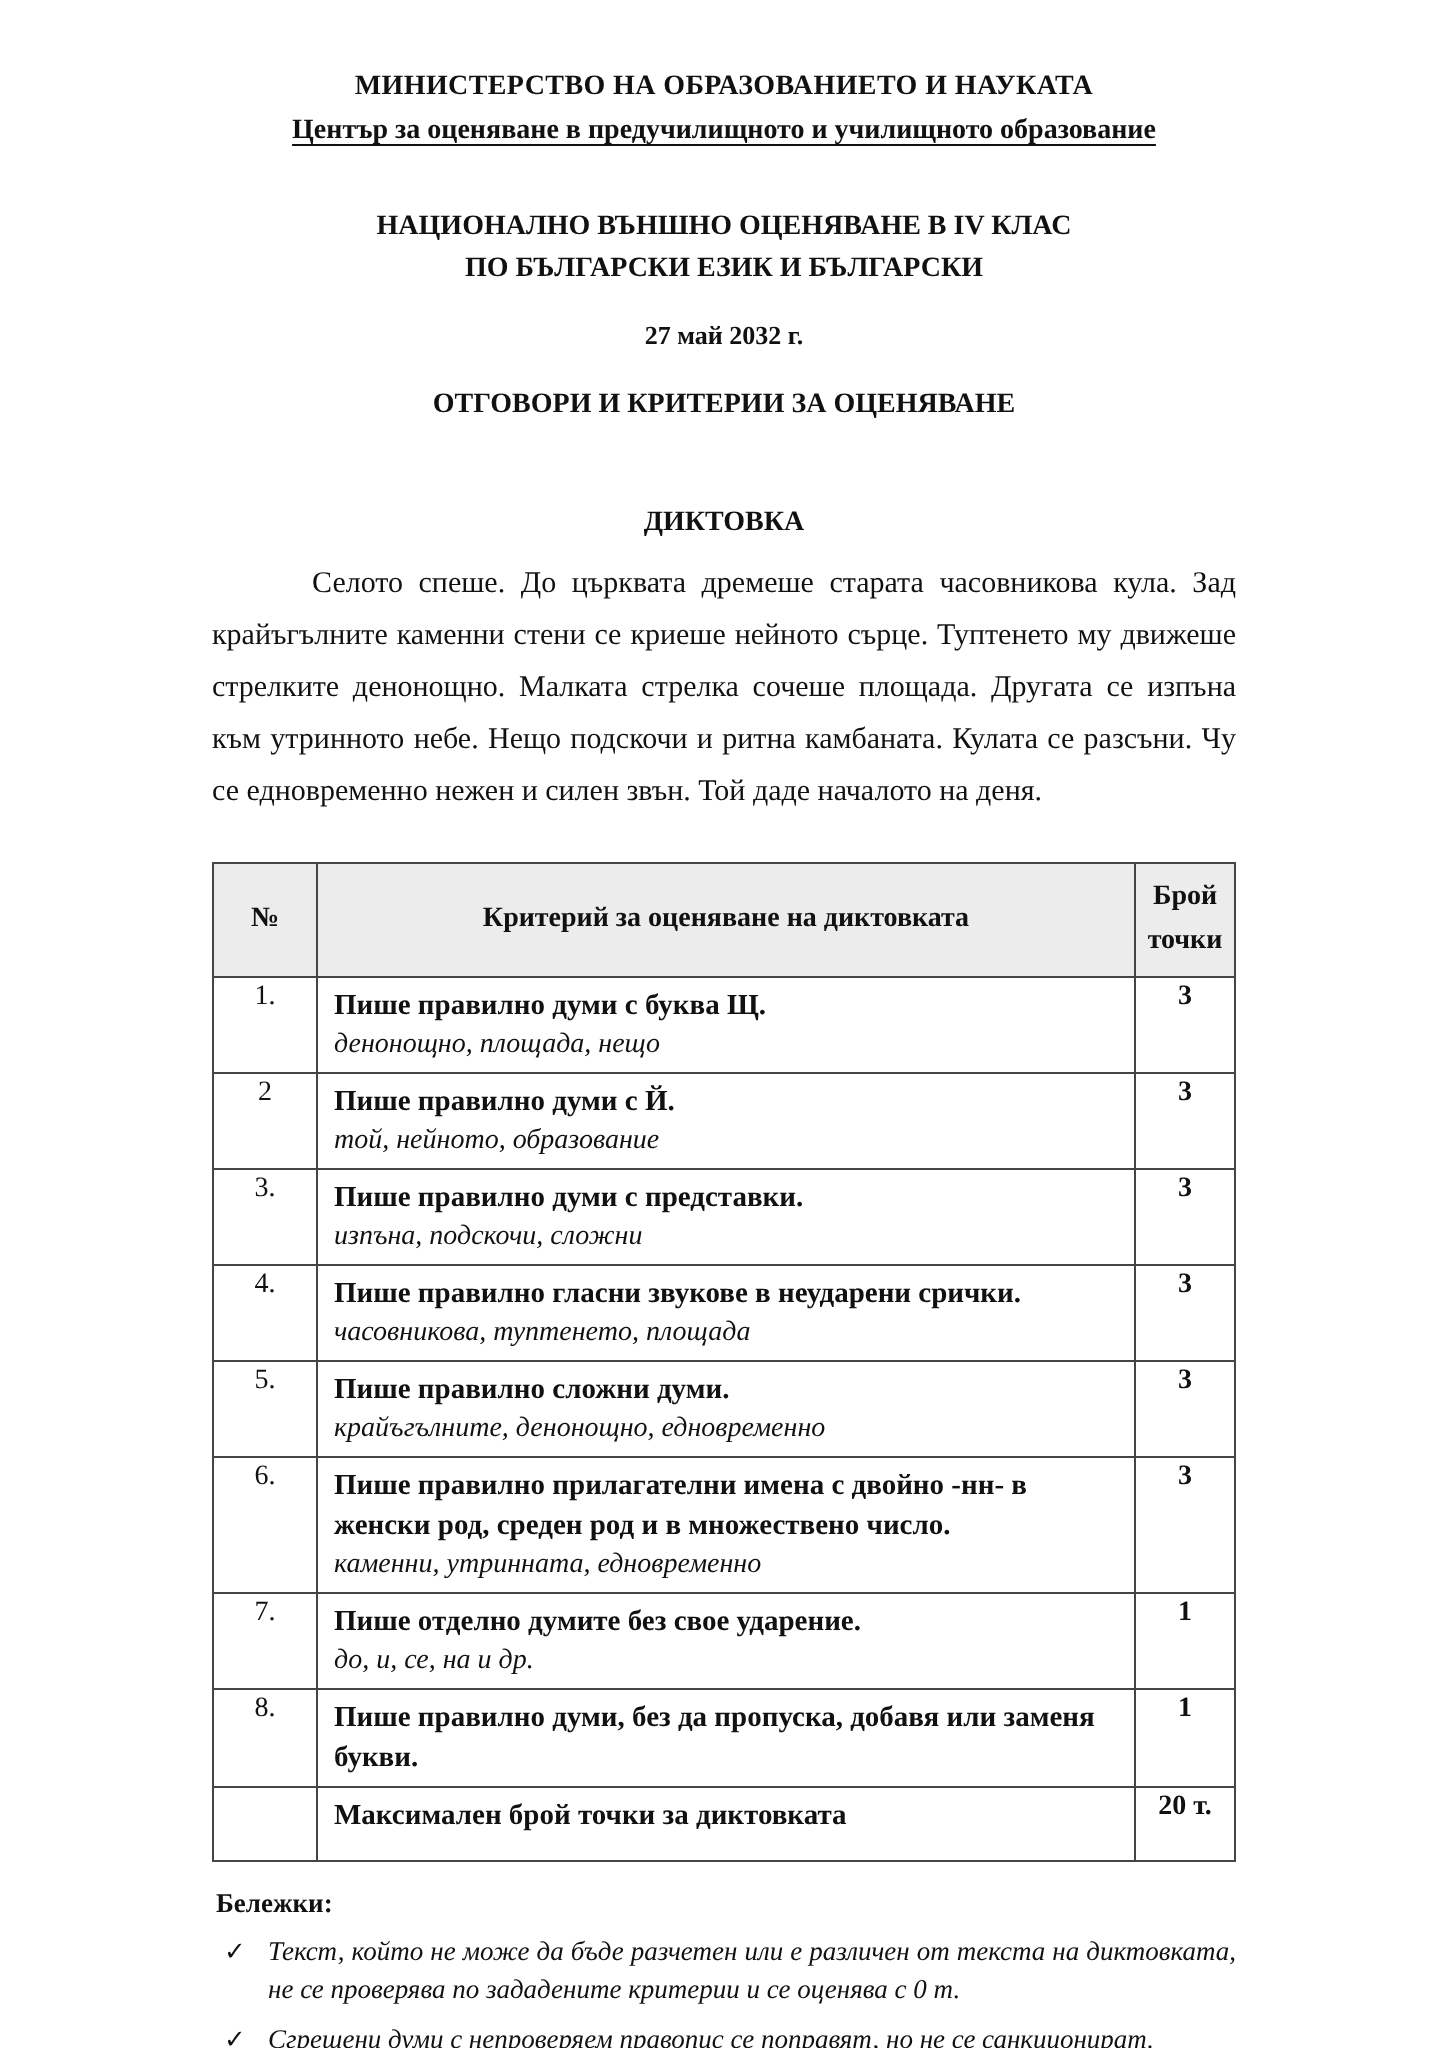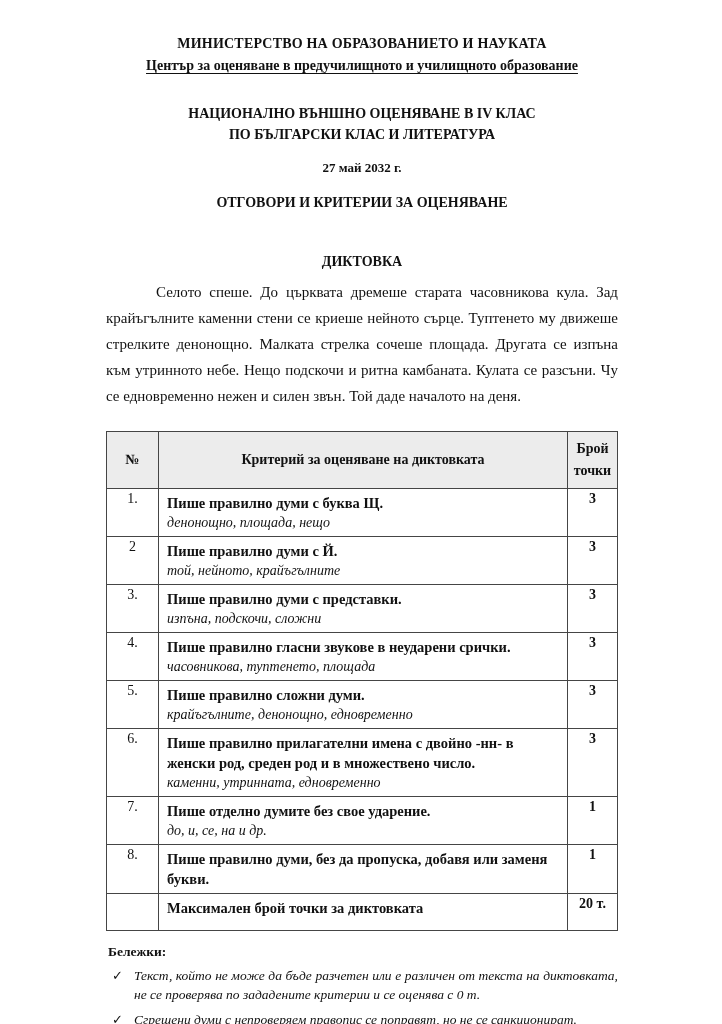--- a/index.html
+++ b/index.html
@@ -141,21 +141,21 @@
 </style>
 </head>
 <body>
 
 <div class="page">
 
   <div class="doc-header center">
     <div class="ministry">МИНИСТЕРСТВО НА ОБРАЗОВАНИЕТО И НАУКАТА</div>
     <div class="center-line">Център за оценяване в предучилищното и училищното образование</div>
     <div class="exam-line1">НАЦИОНАЛНО ВЪНШНО ОЦЕНЯВАНЕ В IV КЛАС</div>
-    <div class="exam-line2">ПО БЪЛГАРСКИ КЛАС И ЛИТЕРАТУРА</div>
+    <div class="exam-line2">ПО БЪЛГАРСКИ ЕЗИК И БЪЛГАРСКИ</div>
     <div class="exam-date">27 май 2032 г.</div>
     <div class="doc-title">ОТГОВОРИ И КРИТЕРИИ ЗА ОЦЕНЯВАНЕ</div>
   </div>
 
   <div class="dict-title center">ДИКТОВКА</div>
   <p class="dict-text">Селото спеше. До църквата дремеше старата часовникова кула. Зад крайъгълните каменни стени се криеше нейното сърце. Туптенето му движеше стрелките денонощно. Малката стрелка сочеше площада. Другата се изпъна към утринното небе. Нещо подскочи и ритна камбаната. Кулата се разсъни. Чу се едновременно нежен и силен звън. Той даде началото на деня.</p>
 
   <table class="criteria">
     <colgroup>
       <col class="c-num">
@@ -175,21 +175,21 @@
         <td class="crit">
           <div class="crit-main">Пише правилно думи с буква Щ.</div>
           <div class="crit-ex">денонощно, площада, нещо</div>
         </td>
         <td class="pts">3</td>
       </tr>
       <tr>
         <td class="num">2</td>
         <td class="crit">
           <div class="crit-main">Пише правилно думи с Й.</div>
-          <div class="crit-ex">той, нейното, крайъгълните</div>
+          <div class="crit-ex">той, нейното, образование</div>
         </td>
         <td class="pts">3</td>
       </tr>
       <tr>
         <td class="num">3.</td>
         <td class="crit">
           <div class="crit-main">Пише правилно думи с представки.</div>
           <div class="crit-ex">изпъна, подскочи, сложни</div>
         </td>
         <td class="pts">3</td>

